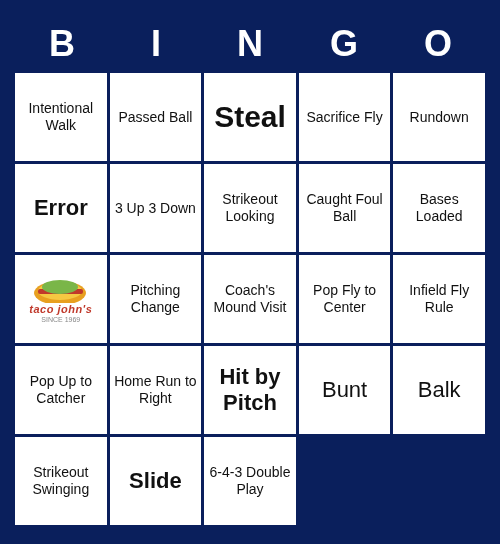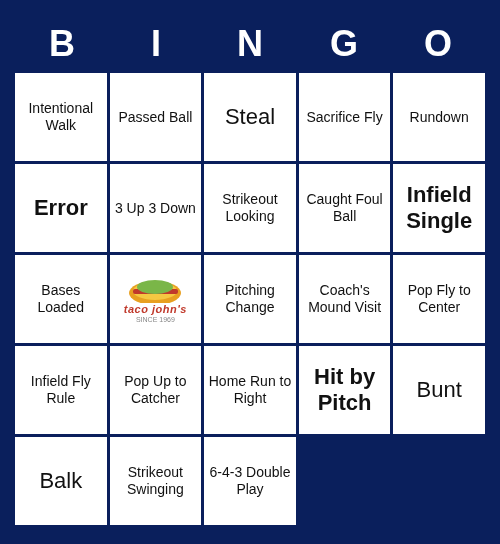--- a/index.html
+++ b/index.html
@@ -70,28 +70,27 @@
   <div class="bingo-header">
   <div class="bingo-letter">B</div>
       <div class="bingo-letter">I</div>
       <div class="bingo-letter">N</div>
       <div class="bingo-letter">G</div>
       <div class="bingo-letter">O</div>
     </div>
   <div class="bingo-grid">
   <div class="bingo-cell">Intentional Walk</div>
       <div class="bingo-cell">Passed Ball</div>
-      <div class="bingo-cell" style="font-size: 22px; font-weight: normal;">Steal</div>
+      <div class="bingo-cell" style="font-size: 30px; font-weight: bold;">Steal</div>
       <div class="bingo-cell">Sacrifice Fly</div>
       <div class="bingo-cell">Rundown</div>
       <div class="bingo-cell" style="font-size: 22px; font-weight: bold;">Error</div>
       <div class="bingo-cell">3 Up 3 Down</div>
       <div class="bingo-cell">Strikeout Looking</div>
       <div class="bingo-cell">Caught Foul Ball</div>
-      <div class="bingo-cell" style="font-size: 22px; font-weight: bold;">Infield Single</div>
       <div class="bingo-cell">Bases Loaded</div>
       <div class="bingo-cell free-space">
           <div class="taco-logo">
             <div style="display:flex;flex-direction:column;align-items:center;">
               <svg width="55" height="30" viewBox="0 0 55 30">
                 <ellipse cx="27" cy="20" rx="26" ry="12" fill="#e8a020"></ellipse>
                 <ellipse cx="27" cy="18" rx="22" ry="9" fill="#f5c842"></ellipse>
                 <rect x="5" y="16" width="45" height="5" fill="#c0392b" rx="2"></rect>
                 <ellipse cx="27" cy="14" rx="18" ry="7" fill="#7ab648"></ellipse>
               </svg>
@@ -103,15 +102,16 @@
       <div class="bingo-cell">Pitching Change</div>
       <div class="bingo-cell">Coach's Mound Visit</div>
       <div class="bingo-cell">Pop Fly to Center</div>
       <div class="bingo-cell">Infield Fly Rule</div>
       <div class="bingo-cell">Pop Up to Catcher</div>
       <div class="bingo-cell">Home Run to Right</div>
       <div class="bingo-cell" style="font-size: 22px; font-weight: bold;">Hit by Pitch</div>
       <div class="bingo-cell" style="font-size: 22px; font-weight: normal;">Bunt</div>
       <div class="bingo-cell" style="font-size: 22px; font-weight: normal;">Balk</div>
       <div class="bingo-cell">Strikeout Swinging</div>
+      <div class="bingo-cell" style="font-size: 22px; font-weight: bold;">Slide</div>
       <div class="bingo-cell">6-4-3 Double Play</div>
     </div>
 </div>
 
 </body></html>

